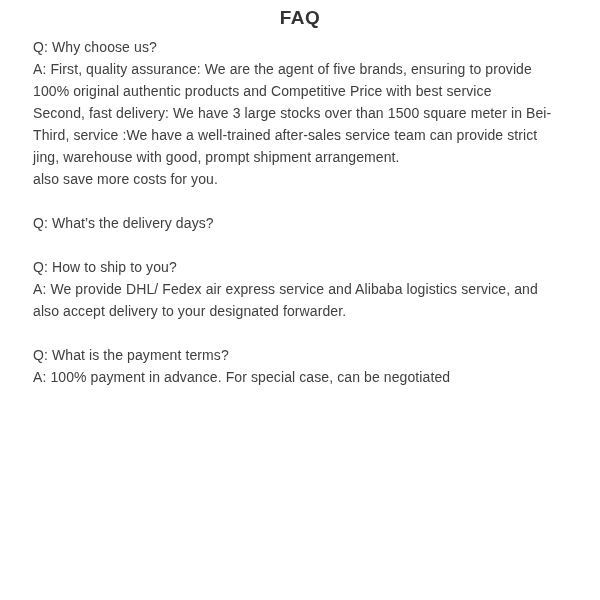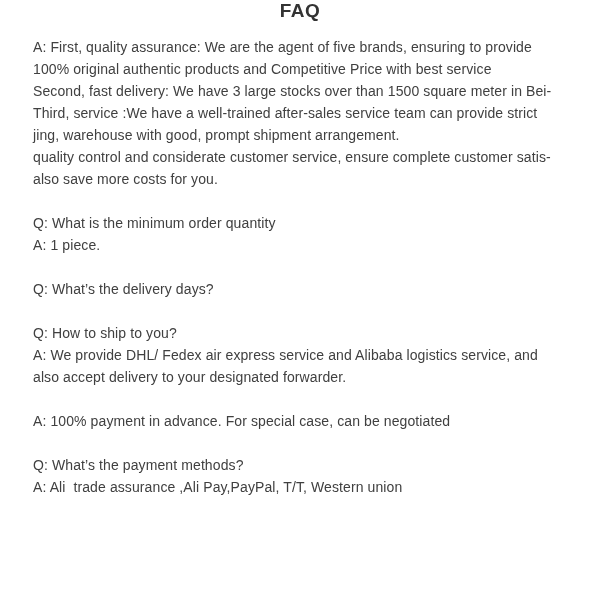--- a/index.html
+++ b/index.html
@@ -10,20 +10,21 @@
   .page {
     position: relative;
     width: 600px;
     height: 600px;
     background: #ffffff;
     overflow: hidden;
     font-family: "Liberation Sans", "DejaVu Sans", sans-serif;
   }
   .title {
     margin: 0;
+    padding-top: 7px;
     text-align: center;
     font-size: 19px;
     line-height: 22px;
     font-weight: bold;
     letter-spacing: 0.5px;
     color: #333333;
   }
   .content {
     position: absolute;
     left: 33px;
@@ -43,47 +44,40 @@
 </style>
 </head>
 <body>
 
 <div class="page">
   <h1 class="title">FAQ</h1>
 
   <div class="content">
 
     <div class="section">
+      <div class="line">Q: Why choose us?</div>
       <div class="line">A: First, quality assurance: We are the agent of five brands, ensuring to provide</div>
       <div class="line">100% original authentic products and Competitive Price with best service</div>
       <div class="line">Second, fast delivery: We have 3 large stocks over than 1500 square meter in Bei-</div>
       <div class="line">Third, service :We have a well-trained after-sales service team can provide strict</div>
       <div class="line">jing, warehouse with good, prompt shipment arrangement.</div>
-      <div class="line">quality control and considerate customer service, ensure complete customer satis-</div>
       <div class="line">also save more costs for you.</div>
     </div>
 
-    <div class="section">
-      <div class="line">Q: What is the minimum order quantity</div>
-      <div class="line">A: 1 piece.</div>
-    </div>
 
     <div class="section">
       <div class="line">Q: What’s the delivery days?</div>
     </div>
 
     <div class="section">
       <div class="line">Q: How to ship to you?</div>
       <div class="line">A: We provide DHL/ Fedex air express service and Alibaba logistics service, and</div>
       <div class="line">also accept delivery to your designated forwarder.</div>
     </div>
 
     <div class="section">
+      <div class="line">Q: What is the payment terms?</div>
       <div class="line">A: 100% payment in advance. For special case, can be negotiated</div>
     </div>
 
-    <div class="section">
-      <div class="line">Q: What’s the payment methods?</div>
-      <div class="line">A: Ali  trade assurance ,Ali Pay,PayPal, T/T, Western union</div>
-    </div>
 
   </div>
 </div>
 
 </body></html>

